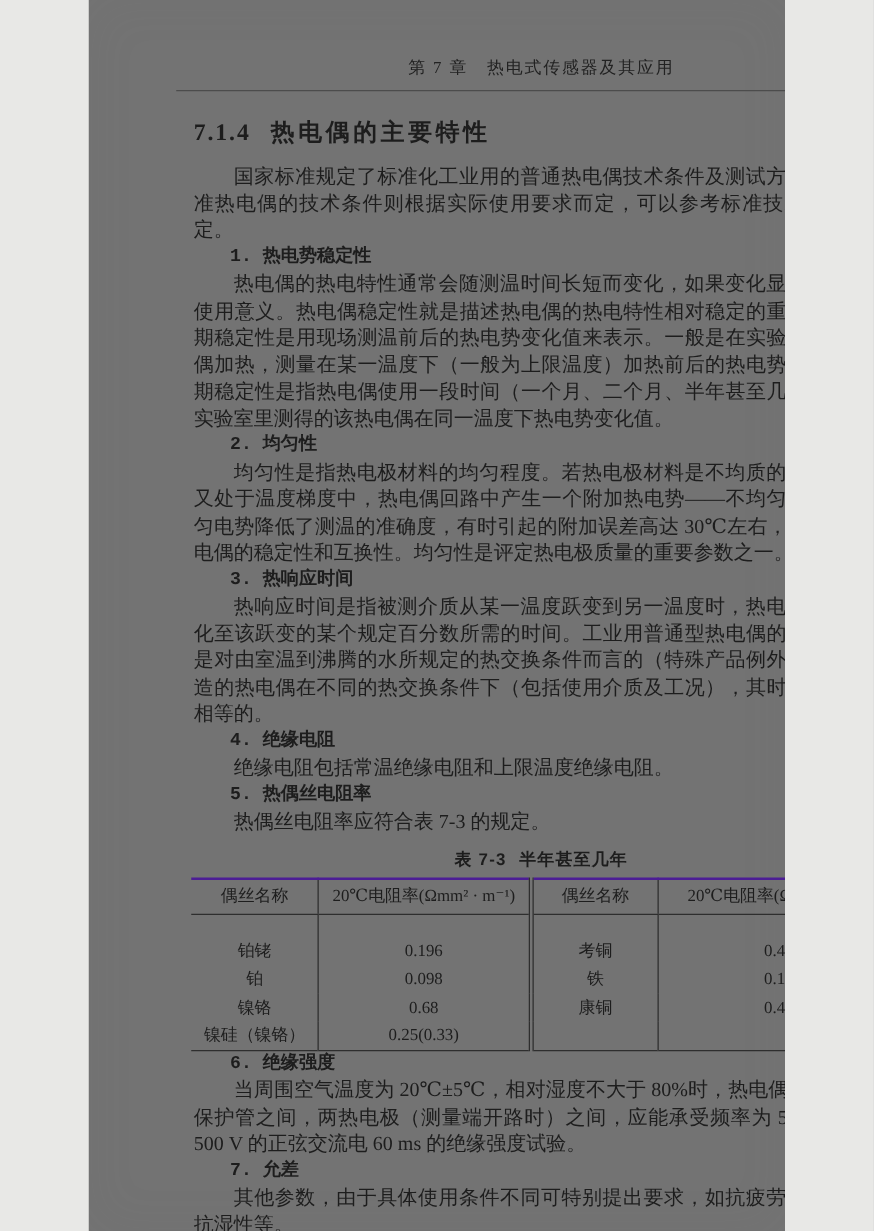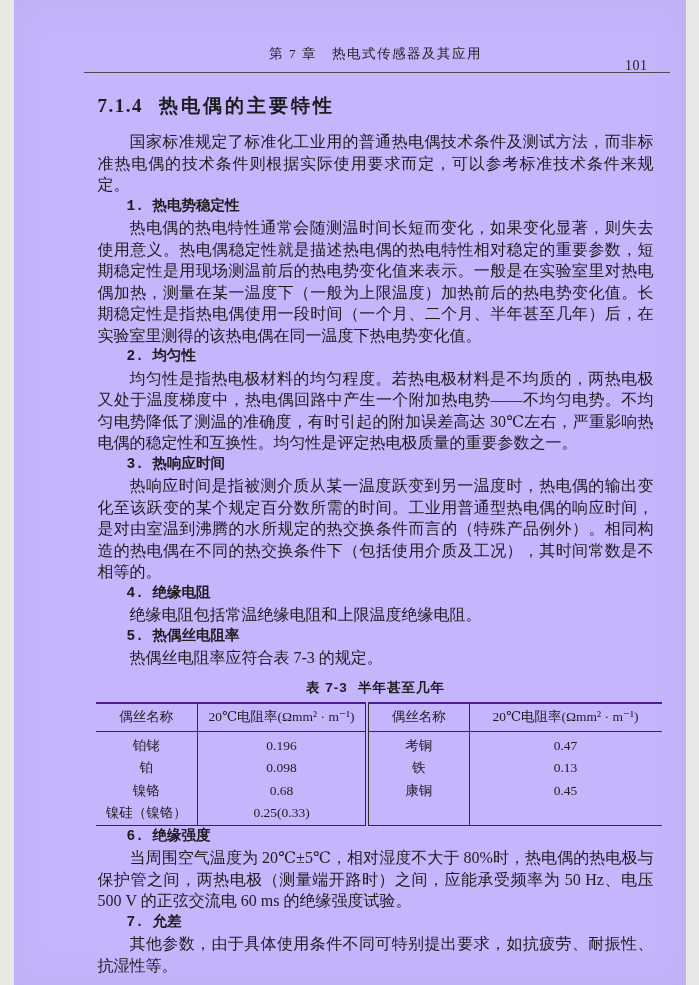--- a/index.html
+++ b/index.html
@@ -1,18 +1,18 @@
 <!DOCTYPE html>
 <html><head>
 <meta charset="utf-8">
 <style>
   html,body { margin:0; padding:0; background:#e8e8e6; }
   .page {
-    position:relative; width:672px; height:985px; margin:0 auto;
-    background:#c4b5fd; color:#1d1d1d; overflow:hidden;
+    position:relative; width:557px; height:985px; margin:0 auto;
+    background:#737373; color:#1d1d1d; overflow:hidden;
     font-family:"Liberation Serif","DejaVu Serif",serif;
     box-shadow: inset 0 0 40px rgba(120,120,110,0.08);
   }
   .content { position:absolute; left:84px; top:45px; width:556px; }
 
   
   .running-head { position:relative; height:22px; }
   .running-title { text-align:center; font-size:13.5px; letter-spacing:1.5px; color:#222; }
   .page-number { position:absolute; right:6px; top:13px; font-size:14px; letter-spacing:.5px; }
   .head-rule { border:0; border-bottom:1.6px solid #4c4c4c; margin:5px -16px 0 -14px; }
@@ -49,21 +49,21 @@
   table.res-table col.c-name2 { width:18%; }
   table.res-table col.c-val2  { width:34%; }
   table.res-table th, table.res-table td {
     text-align:center; vertical-align:middle; padding:0 2px; font-weight:normal;
   }
   table.res-table th { height:27px; border-bottom:1.2px solid #2e2e2e; }
   table.res-table td { height:22.5px; }
   table.res-table th:nth-child(2), table.res-table td:nth-child(2) { border-left:1.2px solid #2e2e2e; }
   table.res-table th:nth-child(3), table.res-table td:nth-child(3) { border-left:4px double #2e2e2e; }
   table.res-table th:nth-child(4), table.res-table td:nth-child(4) { border-left:1.2px solid #2e2e2e; }
-  table.res-table tbody tr:first-child td { padding-top:3px; }
+  table.res-table tbody tr:first-child td { padding-top:18px; }
 
   .after-table { margin-top:16px; }
 </style>
 </head>
 <body>
 
 <div class="page">
   <div class="content">
 
     <div class="running-head">

